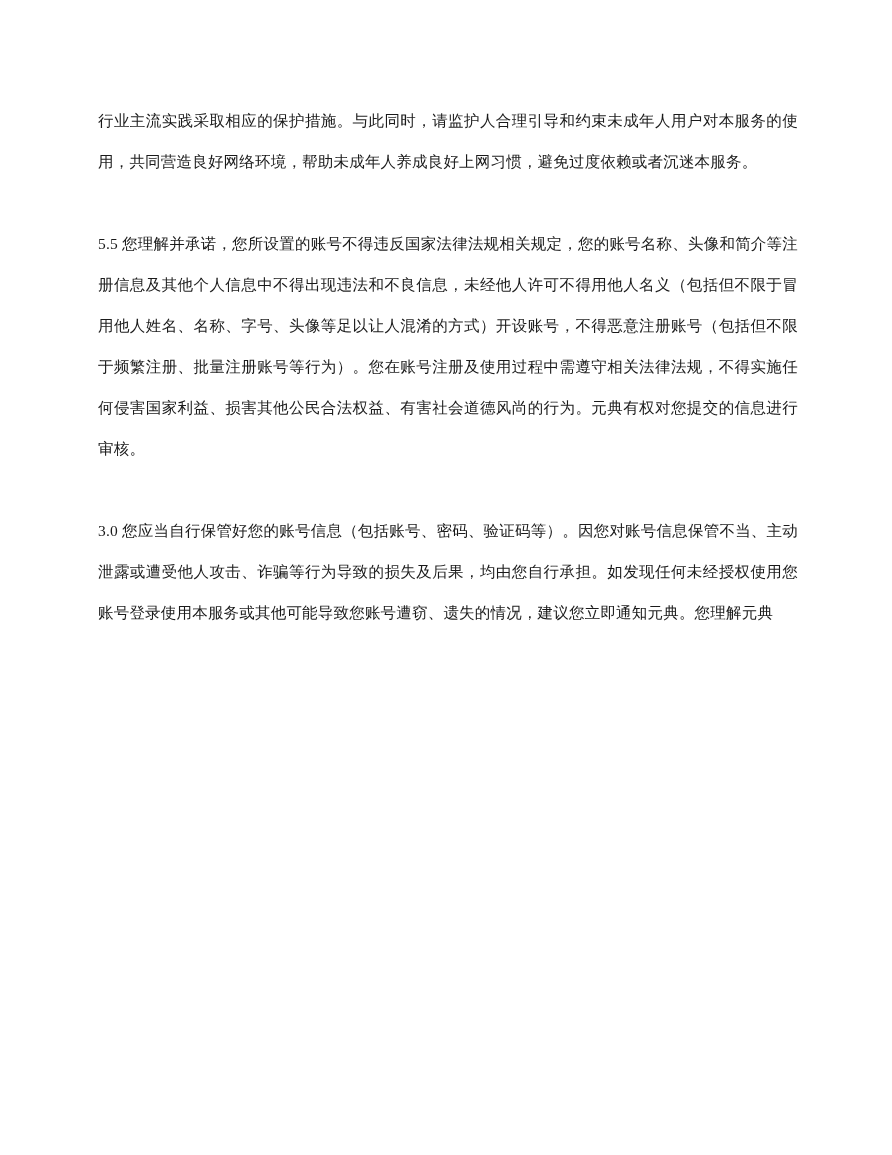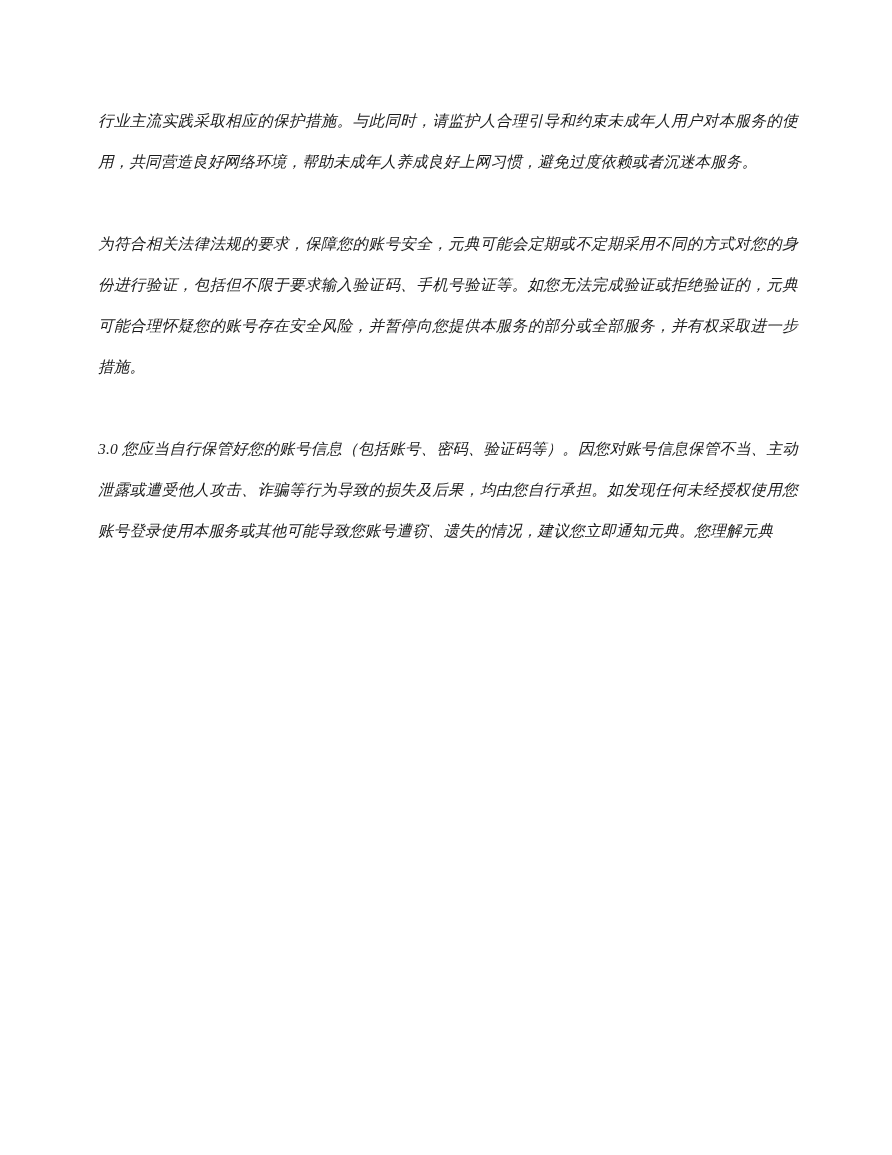--- a/index.html
+++ b/index.html
@@ -18,21 +18,20 @@
     height: 1155px;
     background: #ffffff;
     box-sizing: border-box;
     overflow: hidden;
   }
   .content {
     position: absolute;
     left: 98px;
     top: 100px;
     width: 700px;
-    font-style: italic;
   }
   .para {
     font-size: 15.5px;
     line-height: 41px;
     color: #1a1a1a;
     text-align: justify;
     text-justify: inter-ideograph;
     margin: 0 0 41px 0;
     letter-spacing: 0.2px;
     word-break: break-all;
@@ -40,16 +39,16 @@
   .para:last-child {
     margin-bottom: 0;
   }
 </style>
 </head>
 <body>
 
 <div class="page">
   <div class="content">
     <p class="para">行业主流实践采取相应的保护措施。与此同时，请监护人合理引导和约束未成年人用户对本服务的使用，共同营造良好网络环境，帮助未成年人养成良好上网习惯，避免过度依赖或者沉迷本服务。</p>
-    <p class="para">为符合相关法律法规的要求，保障您的账号安全，元典可能会定期或不定期采用不同的方式对您的身份进行验证，包括但不限于要求输入验证码、手机号验证等。如您无法完成验证或拒绝验证的，元典可能合理怀疑您的账号存在安全风险，并暂停向您提供本服务的部分或全部服务，并有权采取进一步措施。</p>
+    <p class="para">5.5 您理解并承诺，您所设置的账号不得违反国家法律法规相关规定，您的账号名称、头像和简介等注册信息及其他个人信息中不得出现违法和不良信息，未经他人许可不得用他人名义（包括但不限于冒用他人姓名、名称、字号、头像等足以让人混淆的方式）开设账号，不得恶意注册账号（包括但不限于频繁注册、批量注册账号等行为）。您在账号注册及使用过程中需遵守相关法律法规，不得实施任何侵害国家利益、损害其他公民合法权益、有害社会道德风尚的行为。元典有权对您提交的信息进行审核。</p>
     <p class="para">3.0 您应当自行保管好您的账号信息（包括账号、密码、验证码等）。因您对账号信息保管不当、主动泄露或遭受他人攻击、诈骗等行为导致的损失及后果，均由您自行承担。如发现任何未经授权使用您账号登录使用本服务或其他可能导致您账号遭窃、遗失的情况，建议您立即通知元典。您理解元典</p>
   </div>
 </div>
 
 </body></html>

